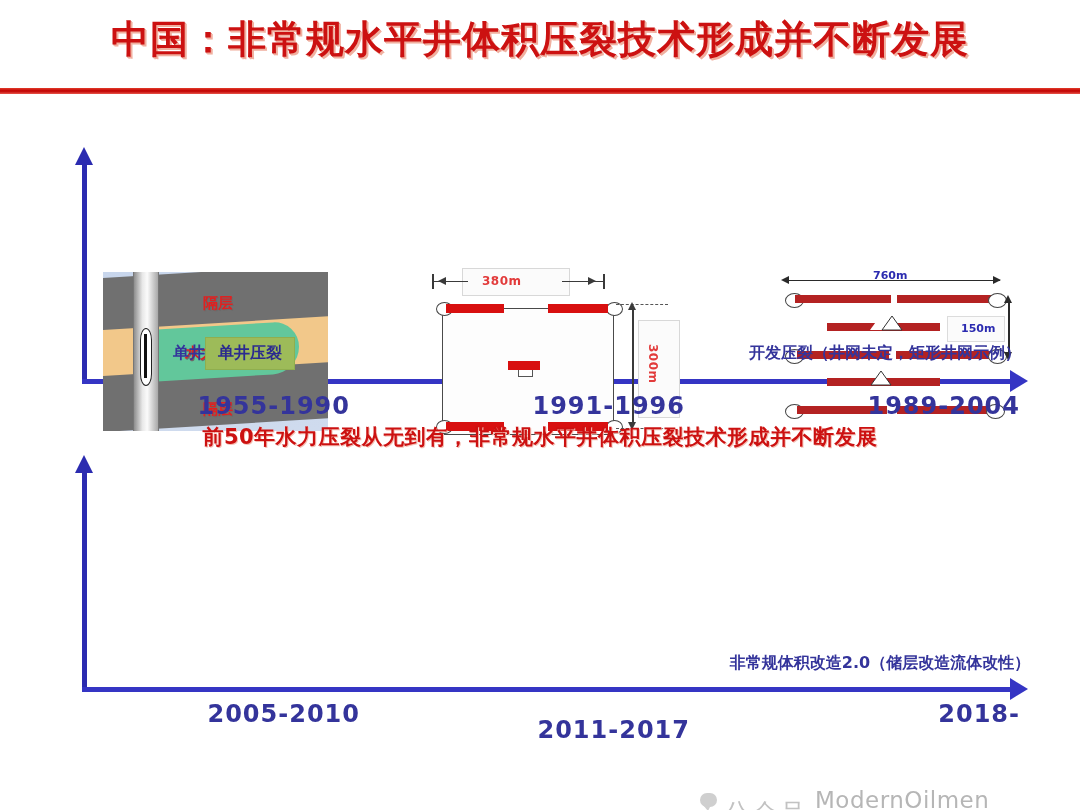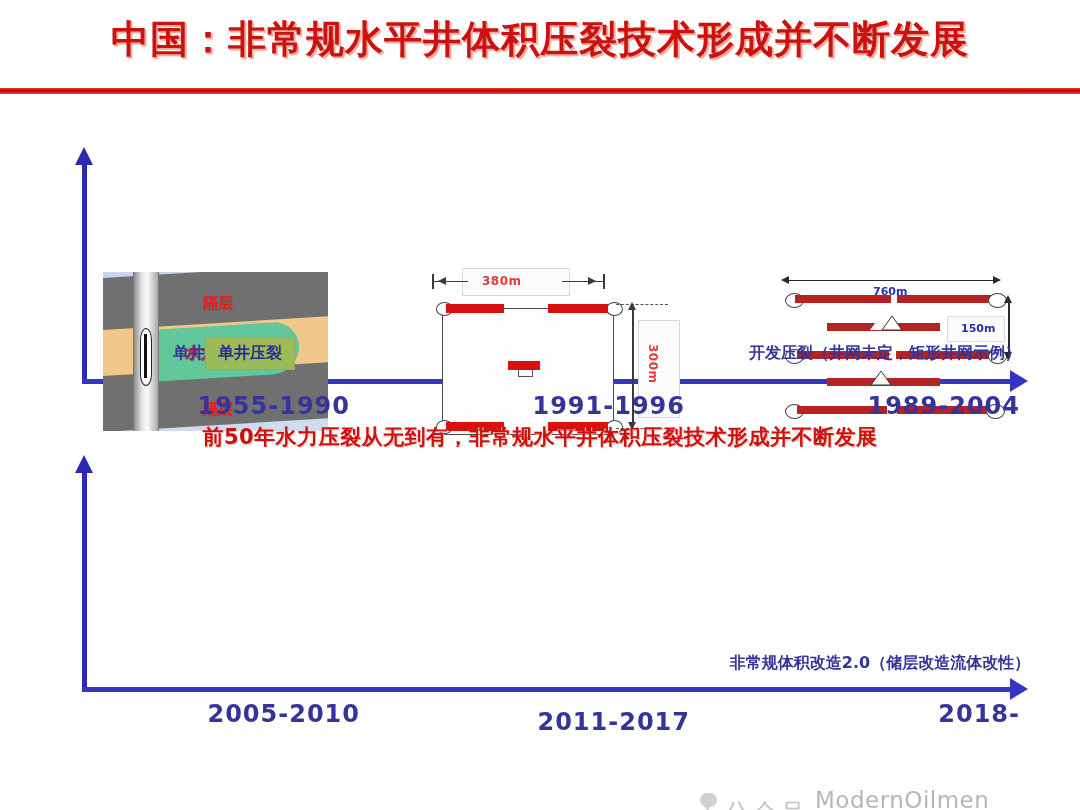--- a/index.html
+++ b/index.html
@@ -207,21 +207,21 @@
 
     <div class="p3">
 
       <div class="dimline" style="left:20px;top:12px;width:215px;height:1.4px;"></div>
       <div style="position:absolute;left:16px;top:8px;width:0;height:0;
            border-top:4px solid transparent;border-bottom:4px solid transparent;
            border-right:8px solid #2a2a2a;"></div>
       <div style="position:absolute;left:228px;top:8px;width:0;height:0;
            border-top:4px solid transparent;border-bottom:4px solid transparent;
            border-left:8px solid #2a2a2a;"></div>
-      <div class="dimtxt" style="left:108px;top:17px;">760m</div>
+      <div class="dimtxt" style="left:108px;top:1px;">760m</div>
 
       <div class="ring" style="left:20px;top:25px;"></div>
       <div class="hbar" style="left:30px;top:27px;width:96px;"></div>
       <div class="hbar" style="left:132px;top:27px;width:100px;"></div>
       <div class="ring" style="left:223px;top:25px;"></div>
 
       <div class="hbar" style="left:62px;top:55px;width:113px;"></div>
       <div class="tri" style="left:105px;top:47px;"></div>
       <div class="tri-o" style="left:105px;top:47px;border-left:11px solid transparent;
            border-right:11px solid transparent;border-bottom:15px solid transparent;">
@@ -270,21 +270,21 @@
   </div>
 
   <div class="row row2">
 
     <div class="axis-v" style="left:82px;top:30px;height:222px;"></div>
     <div class="axis-h" style="left:82px;top:247px;width:930px;"></div>
 
     <div class="cap" style="left:690px;top:213px;width:380px;">非常规体积改造2.0（储层改造流体改性）</div>
 
     <div class="year" style="left:140px;top:260px;width:220px;">2005-2010</div>
-    <div class="year" style="left:470px;top:268px;width:220px;">2011-2017</div>
+    <div class="year" style="left:470px;top:276px;width:220px;">2011-2017</div>
     <div class="year" style="left:800px;top:260px;width:220px;">2018-</div>
 
   </div>
 
   <div class="wm">
     <div class="bubble"></div>
     <div class="wmcn">公众号</div>
     <div class="wmen">ModernOilmen</div>
   </div>
 

